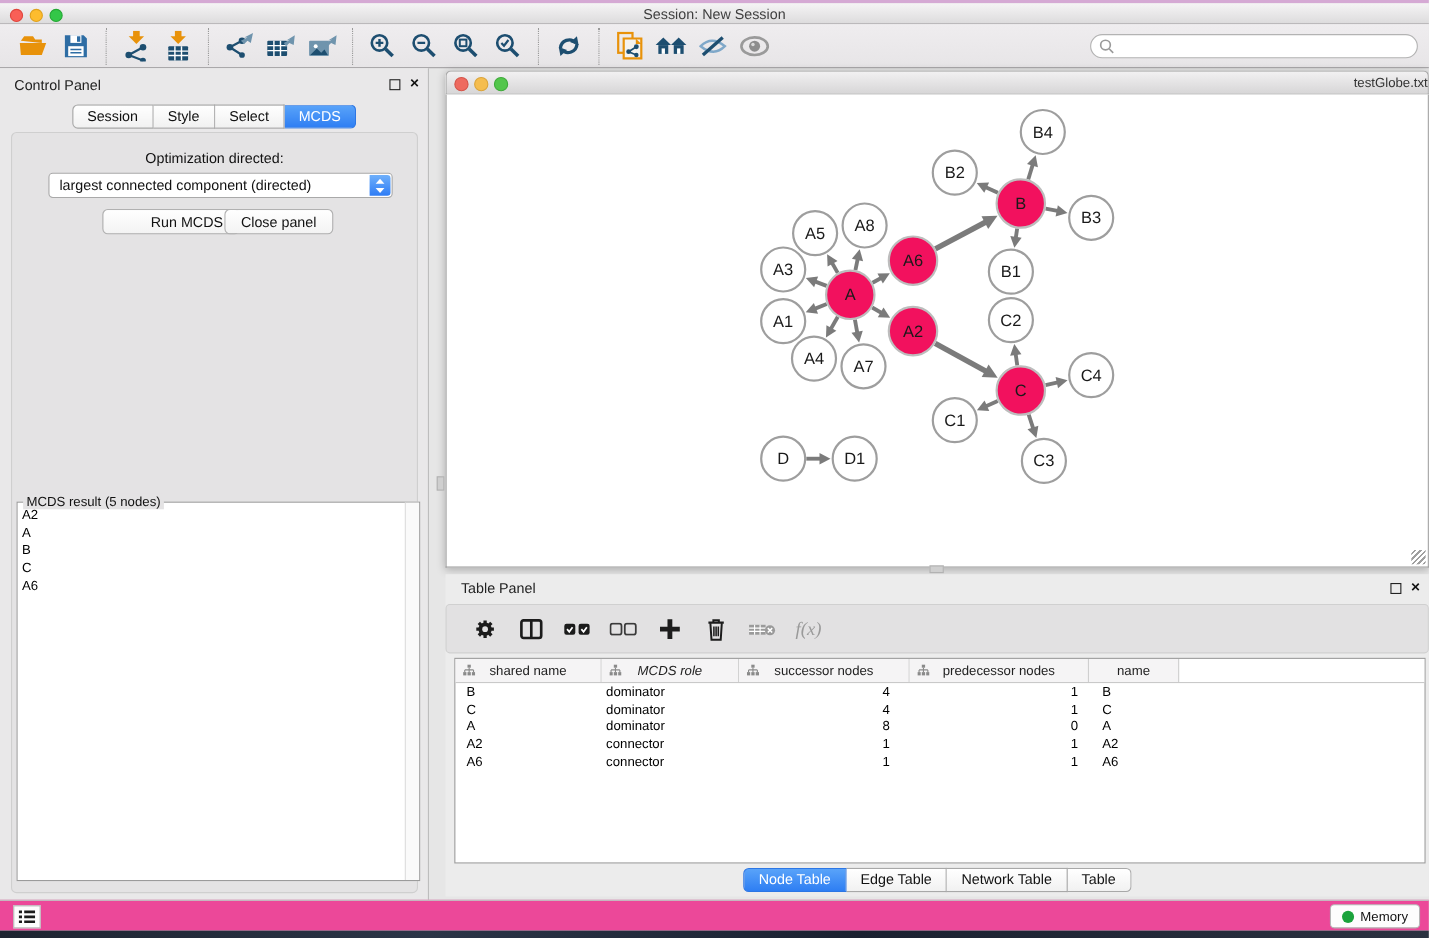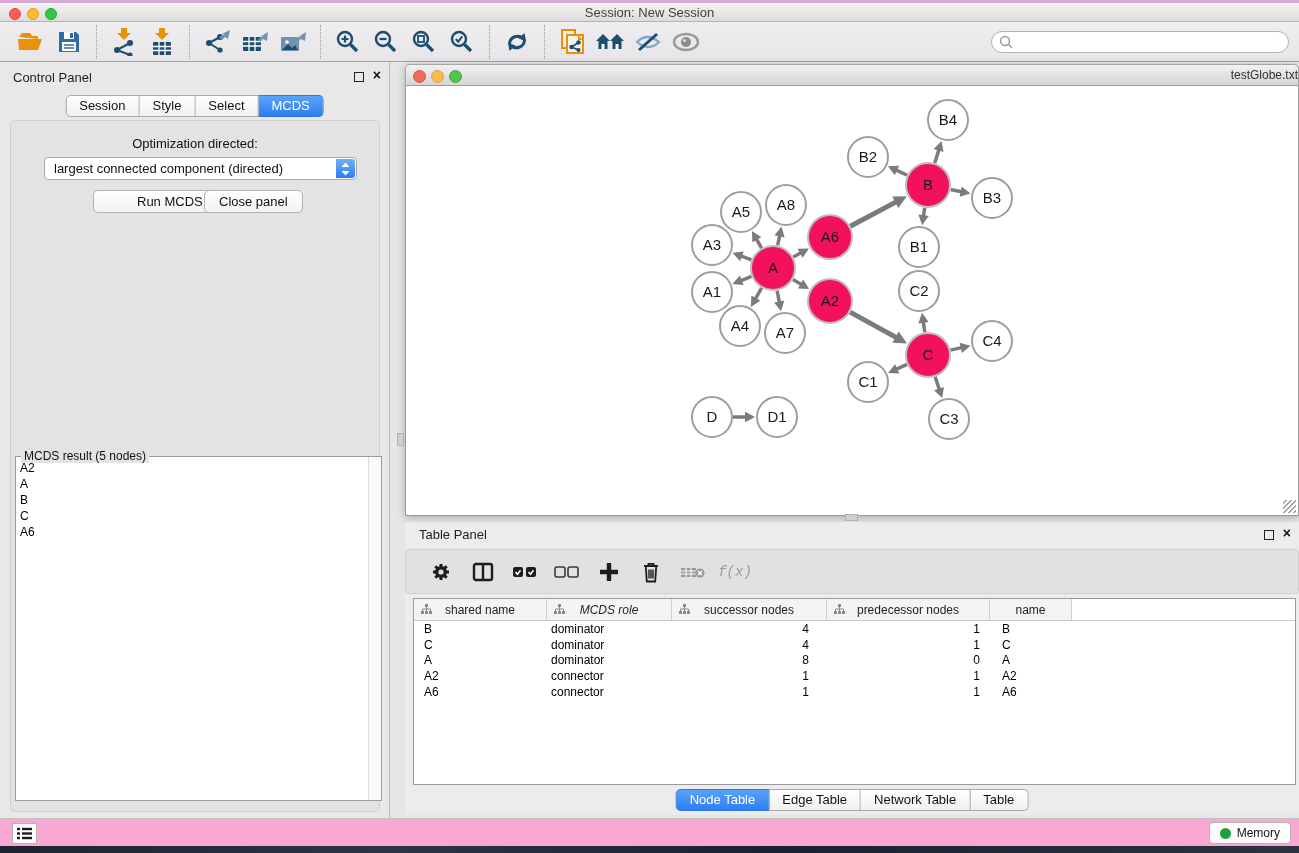--- a/index.html
+++ b/index.html
@@ -82,34 +82,34 @@
   .vscroll-thumb { position:absolute; left:397px; top:433px; width:7px; height:13px; background:#cfcfcf; border:1px solid #b2b2b2; }
   .hscroll-thumb { position:absolute; left:845px; top:514px; width:13px; height:7px; background:#cfcfcf; border:1px solid #b2b2b2; }
 
   
   .table-panel { position:absolute; left:405px; top:522px; width:894px; height:293px; background:#ececec; }
   .tp-float { right:25px; } .tp-close { right:8px; }
   .tp-title { position:absolute; left:14px; top:5px; font-size:13px; color:#222; }
   .tp-toolbar { position:absolute; left:0px; top:27px; width:894px; height:45px; background:#e2e1e2;
       border:1px solid #d0d0d0; border-radius:4px; display:flex; align-items:center; padding-left:18px; gap:8px; }
   .tp-btn { width:34px; height:34px; display:flex; align-items:center; justify-content:center; }
-  .fx-label { font-size:14px; font-family:Liberation Mono, monospace; font-style:italic; color:#9a9a9a; }
+  .fx-label { font-size:17px; font-family:Liberation Serif, serif; font-style:italic; color:#9a9a9a; }
 
   .data-table { position:absolute; left:8px; top:76px; width:883px; height:187px; background:#fff; border:1px solid #9a9a9a; overflow:hidden; }
   .thead { display:flex; height:22px; border-bottom:1px solid #c9c9c9; }
   .th { position:relative; display:flex; align-items:center; justify-content:center; font-size:12px; color:#222;
       background:#f5f4f5; border-right:1px solid #cfcfcf; }
   .th .tree-ic { position:absolute; left:7px; top:5px; }
   .tr { display:flex; height:15.8px; align-items:center; }
   .td { font-size:12px; color:#000; white-space:nowrap; overflow:hidden; }
 
   .tp-tabs { left:50%; transform:translateX(-50%); top:267px; }
 
   
-  .status-bar { position:absolute; left:0; top:818px; width:1299px; height:28px; background:#f9a8d4; border-top:1px solid #c2c2c2; }
+  .status-bar { position:absolute; left:0; top:818px; width:1299px; height:28px; background:#ec4899; border-top:1px solid #c2c2c2; }
   .list-btn { position:absolute; left:12px; top:4px; width:25px; height:21px; background:#fdfdfd; border:1px solid #b5b5b5;
       display:flex; align-items:center; justify-content:center; }
   .memory-btn { position:absolute; right:8px; top:3px; height:22px; background:#fdfdfd; border:1px solid #b5b5b5; border-radius:4px;
       display:flex; align-items:center; gap:6px; padding:0 10px; font-size:12px; color:#111; }
   .mem-dot { width:11px; height:11px; border-radius:50%; background:#1ba33c; }
   .desktop-strip-bottom { position:absolute; left:0; top:846px; width:1299px; height:7px;
       background:linear-gradient(90deg,#1d2430,#2b3547 30%,#1a2130 60%,#2b3240); }
 </style>
 </head>
 <body>

